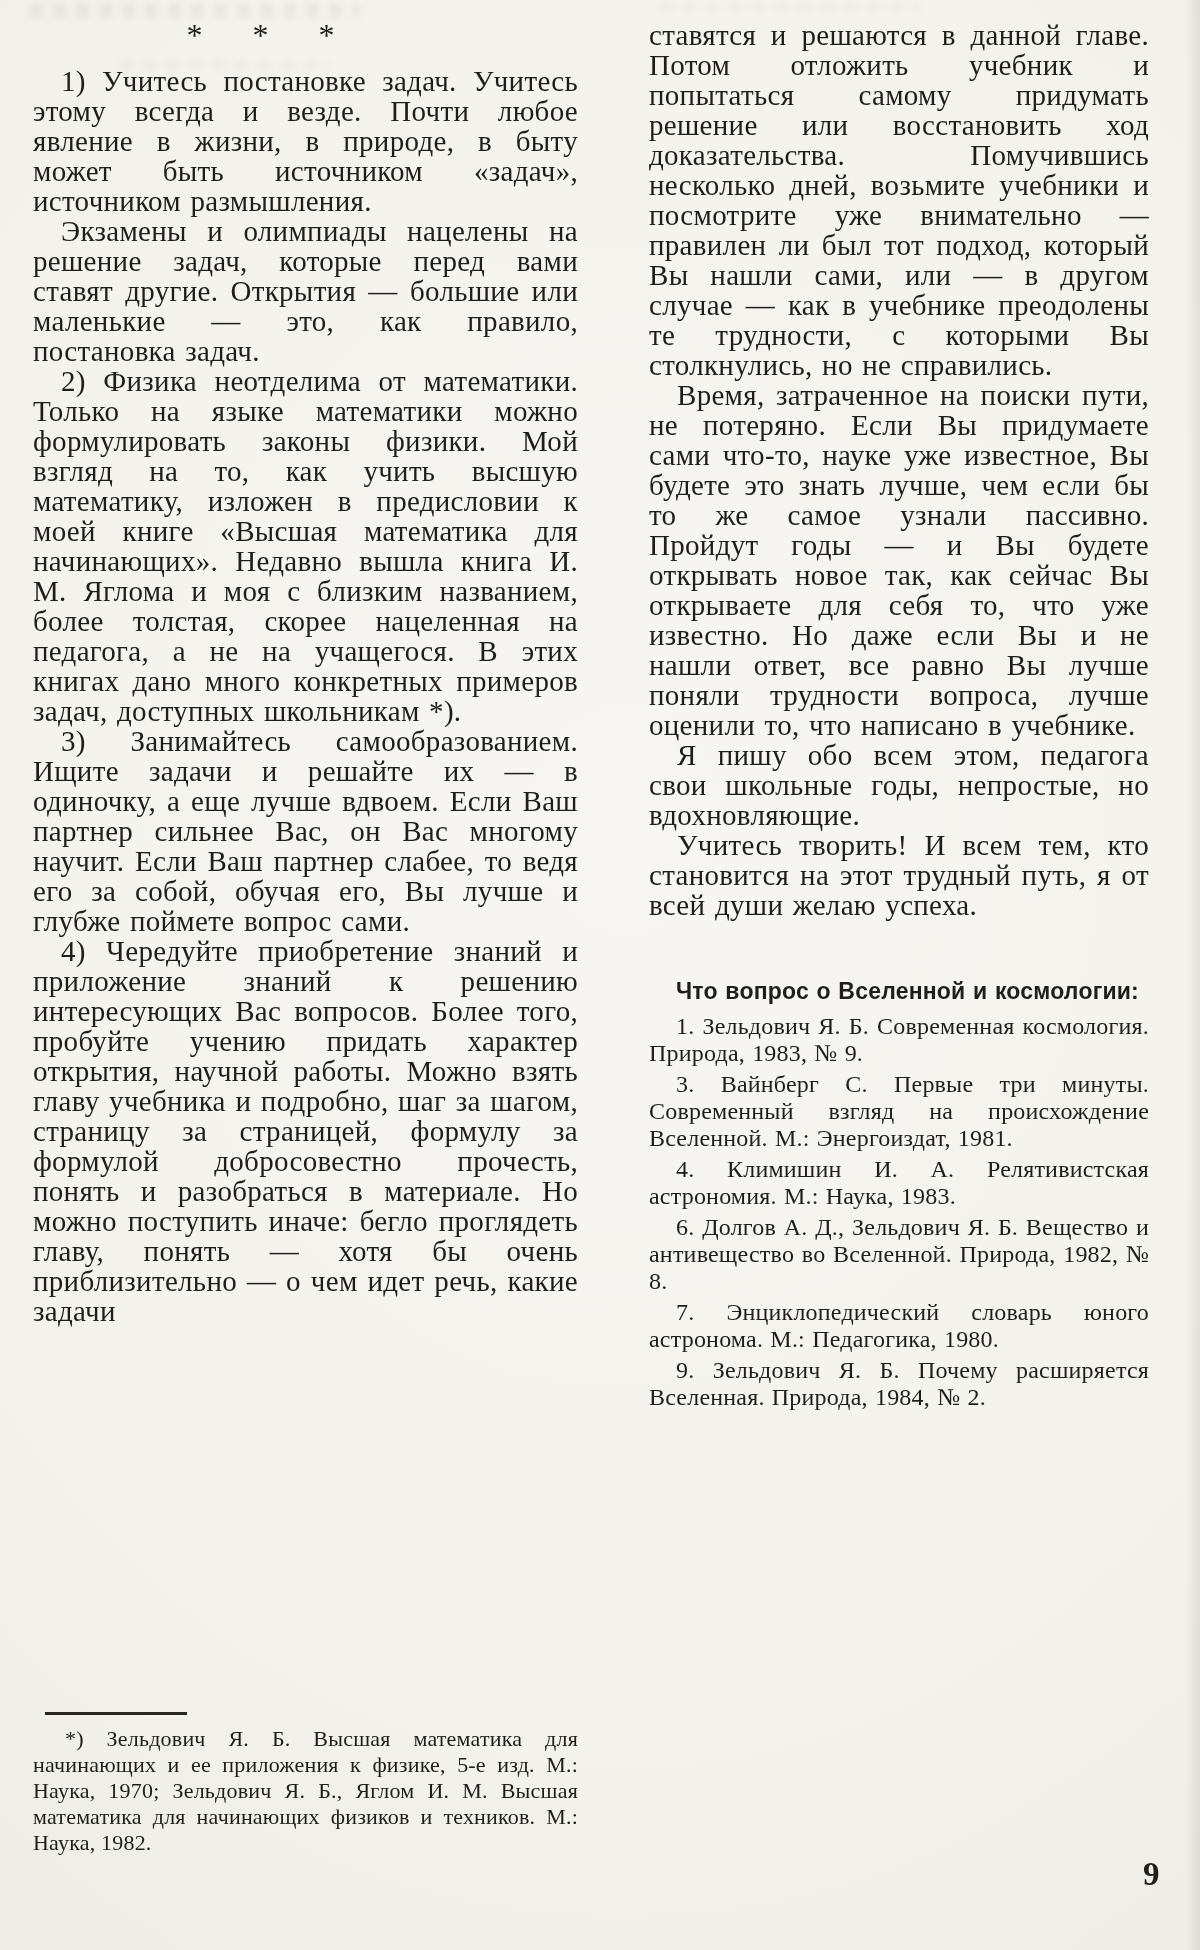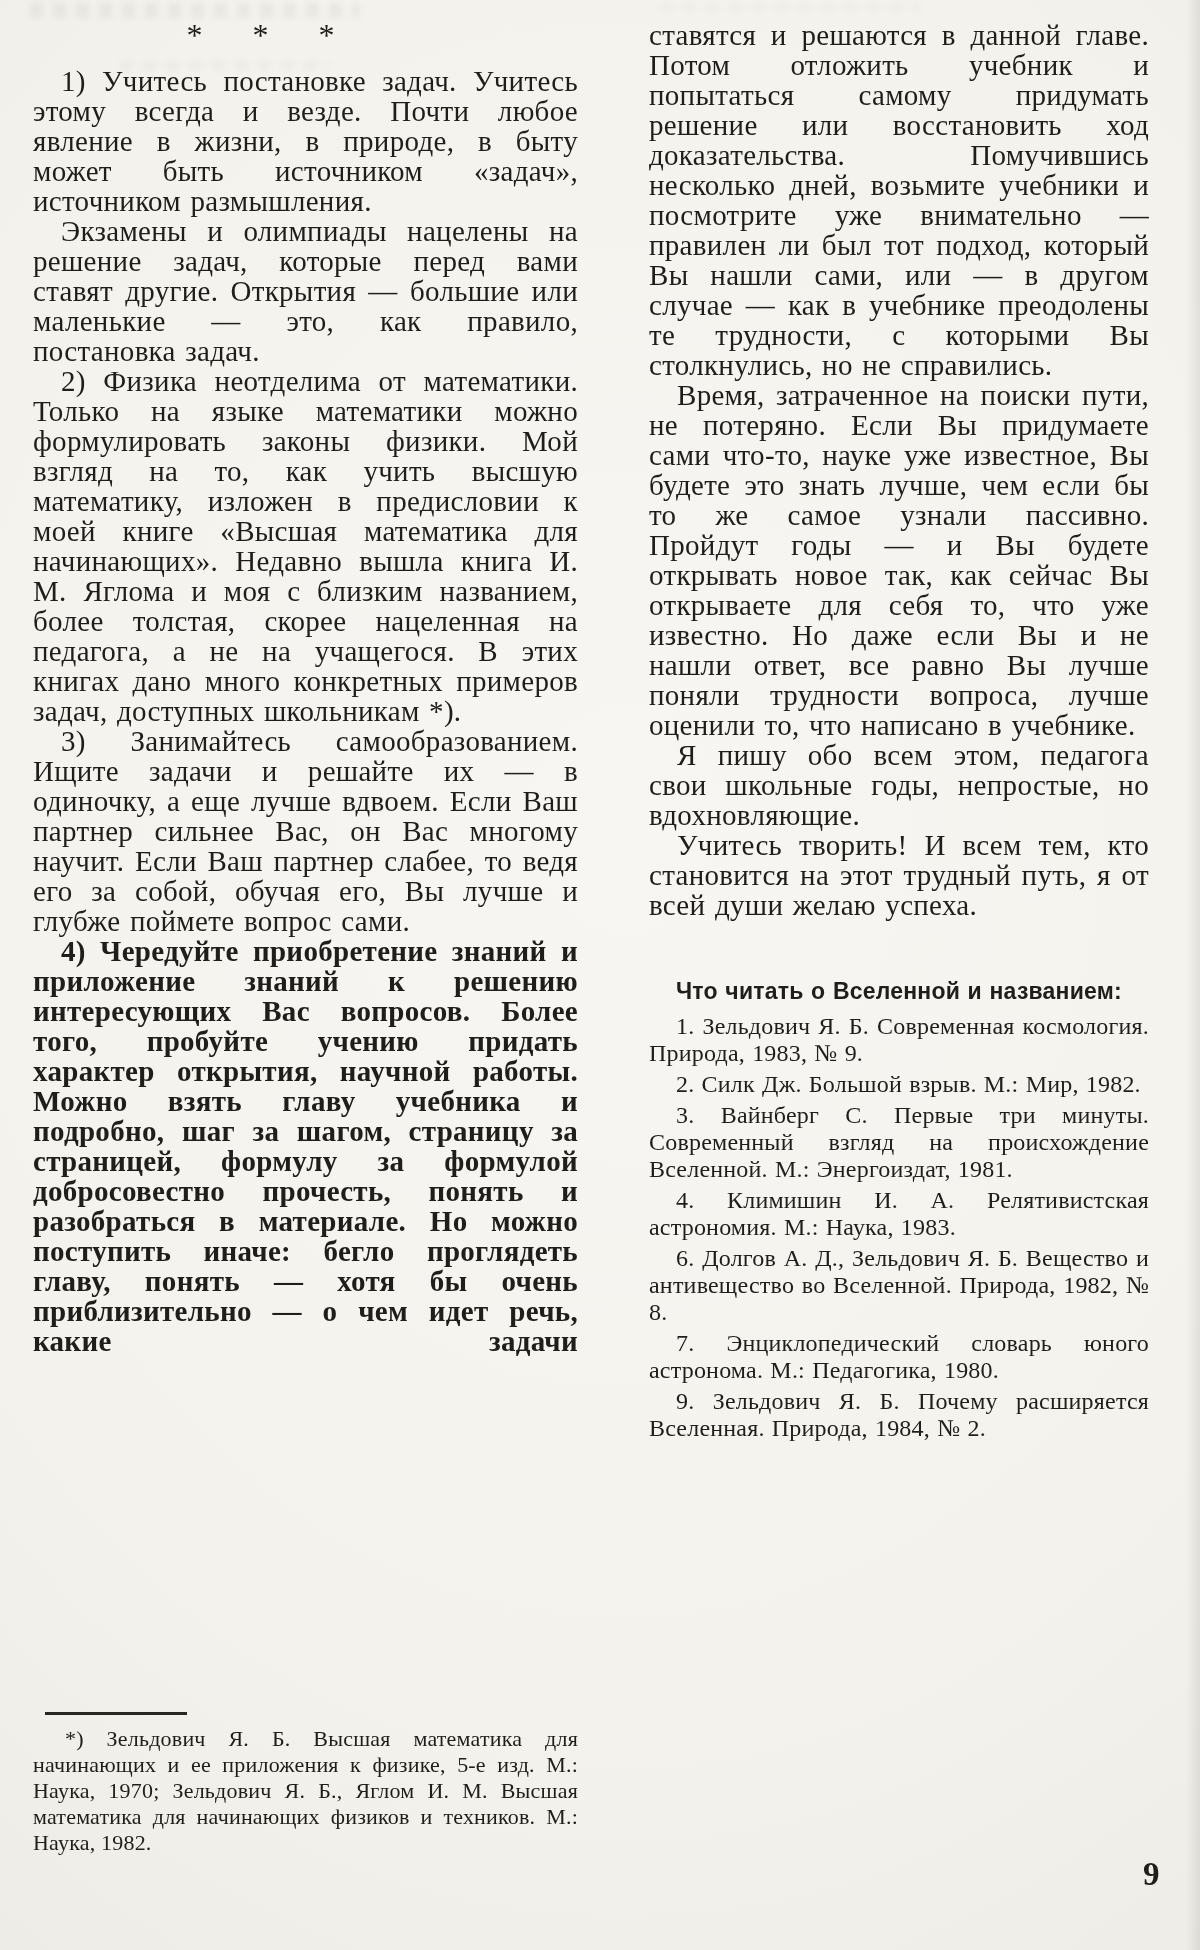--- a/index.html
+++ b/index.html
@@ -58,21 +58,21 @@
     margin: 0 90px 12px 0;
     letter-spacing: 0;
   }
   .par {
     margin: 0;
     text-indent: 28px;
   }
   p.par { margin: 0; }
   .par.no-indent { text-indent: 0; }
   
-  #left-col [data-list] .par:last-child { text-align-last: justify; font-weight: bold; }
+  #left-col [data-list] .par:last-child { text-align-last: justify; }
 
   #reading-list {
     margin-top: 58px;
     font-size: 24px;
     line-height: 27px;
     letter-spacing: 0.2px;
     word-spacing: 1px;
   }
   .bib-title {
     font-family: "Liberation Sans", sans-serif;
@@ -133,24 +133,23 @@
 
   <div id="right-col" class="col">
     <p class="par no-indent">ставятся и решаются в данной главе. Потом отложить учебник и попытаться самому придумать решение или восстановить ход доказательства. Помучившись несколько дней, возьмите учебники и посмотрите уже внимательно — правилен ли был тот подход, который Вы нашли сами, или — в другом случае — как в учебнике преодолены те трудности, с которыми Вы столкнулись, но не справились.</p>
     <div data-list="article.right_column.paragraphs">
         <div class="par">Время, затраченное на поиски пути, не потеряно. Если Вы придумаете сами что-то, науке уже известное, Вы будете это знать лучше, чем если бы то же самое узнали пассивно. Пройдут годы — и Вы будете открывать новое так, как сейчас Вы открываете для себя то, что уже известно. Но даже если Вы и не нашли ответ, все равно Вы лучше поняли трудности вопроса, лучше оценили то, что написано в учебнике.</div>
         <div class="par">Я пишу обо всем этом, педагога свои школьные годы, непростые, но вдохновляющие.</div>
         <div class="par">Учитесь творить! И всем тем, кто становится на этот трудный путь, я от всей души желаю успеха.</div>
       </div>
 
     <div id="reading-list">
-      <div class="bib-title">Что читать о Вселенной и названием:</div>
+      <div class="bib-title">Что вопрос о Вселенной и космологии:</div>
       <div data-list="article.reading_list.items">
           <div class="bib-item">1. Зельдович Я. Б. Современная космология. Природа, 1983, № 9.</div>
-          <div class="bib-item">2. Силк Дж. Большой взрыв. М.: Мир, 1982.</div>
           <div class="bib-item">3. Вайнберг С. Первые три минуты. Современный взгляд на происхождение Вселенной. М.: Энергоиздат, 1981.</div>
           <div class="bib-item">4. Климишин И. А. Релятивистская астрономия. М.: Наука, 1983.</div>
           <div class="bib-item">6. Долгов А. Д., Зельдович Я. Б. Вещество и антивещество во Вселенной. Природа, 1982, № 8.</div>
           <div class="bib-item">7. Энциклопедический словарь юного астронома. М.: Педагогика, 1980.</div>
           <div class="bib-item">9. Зельдович Я. Б. Почему расширяется Вселенная. Природа, 1984, № 2.</div>
         </div>
     </div>
   </div>
 
   <div id="footnote-rule"></div>

